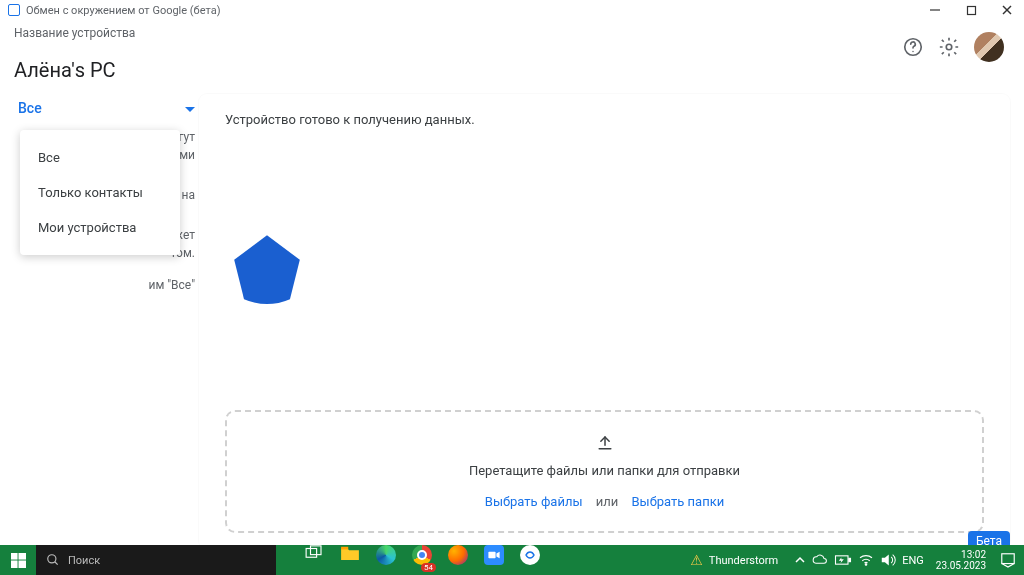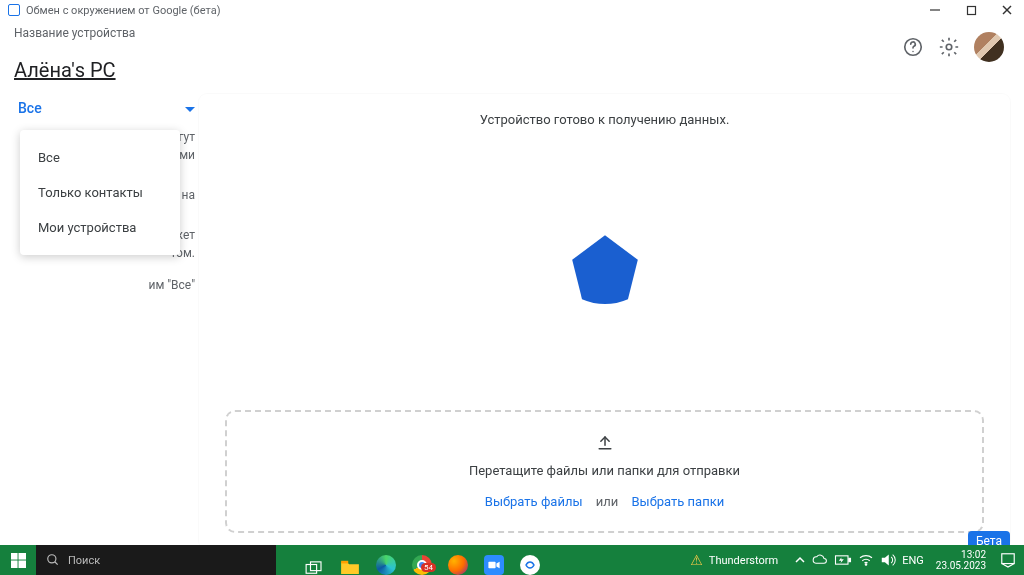--- a/index.html
+++ b/index.html
@@ -37,21 +37,21 @@
 
   
   .header {
     display: flex;
     justify-content: space-between;
     align-items: flex-start;
     padding: 6px 20px 12px 14px;
   }
   .device-block {}
   .device-label { font-size: 12px; color: #5f6368; margin-bottom:18px;}
-  .device-name { font-size: 20px; color: #202124; font-weight: 400; text-decoration: underline;}
+  .device-name { font-size: 20px; color: #202124; font-weight: 400;}
   .header-icons { display:flex; align-items:center; gap:14px; margin-top:6px;}
   .hdr-icon { width:22px; height:22px; display:flex; align-items:center; justify-content:center; cursor:pointer;}
   .avatar {
     width:30px; height:30px; border-radius:50%;
     background: linear-gradient(135deg,#b08060 40%,#e0c8b0 41%,#e0c8b0 55%,#403020 56%);
     cursor:pointer;
   }
 
   
   .content-row {
@@ -89,21 +89,21 @@
   }
 
   
   .main-panel {
     flex:1;
     background:#fff;
     border-radius:8px;
     box-shadow: 0 0 0 1px rgba(0,0,0,0.02);
     display:flex;
     flex-direction:column;
-    align-items:center;
+    align-items:flex-start;
     padding: 18px 26px 16px 26px;
     position:relative;
   }
   .ready-text { font-size:13px; color:#3c4043; text-align:center; }
   .blob {
     margin-top: 100px;
     width: 84px; height: 82px;
   }
   .dropzone {
     margin-top:auto;
@@ -148,21 +148,21 @@
     display:flex; align-items:center; gap:8px;
     background:#1a1a1a;
     height:30px;
     padding:0 12px 0 10px;
     width:240px;
     cursor:text;
     color:#bbb;
   }
   .tb-icons { display:flex; margin-left:20px;}
   .tb-app {
-    width:36px; height:30px; display:flex; align-items:flex-end; justify-content:center;
+    width:36px; height:30px; display:flex; align-items:flex-start; justify-content:center;
     cursor:pointer;
     position:relative;
   }
   .tb-spacer { flex:1; }
   .tb-right { display:flex; align-items:center; gap:6px; padding-right:6px;}
   .weather { display:flex; align-items:center; gap:6px; margin-right:10px; cursor:pointer;}
   .w-icon { color:#f7c948; font-size:14px;}
   .tray { display:flex; align-items:center; gap:8px; cursor:pointer;}
   .tray svg { stroke:#fff; }
   .lang { font-size:11px; margin:0 0; cursor:pointer;}

